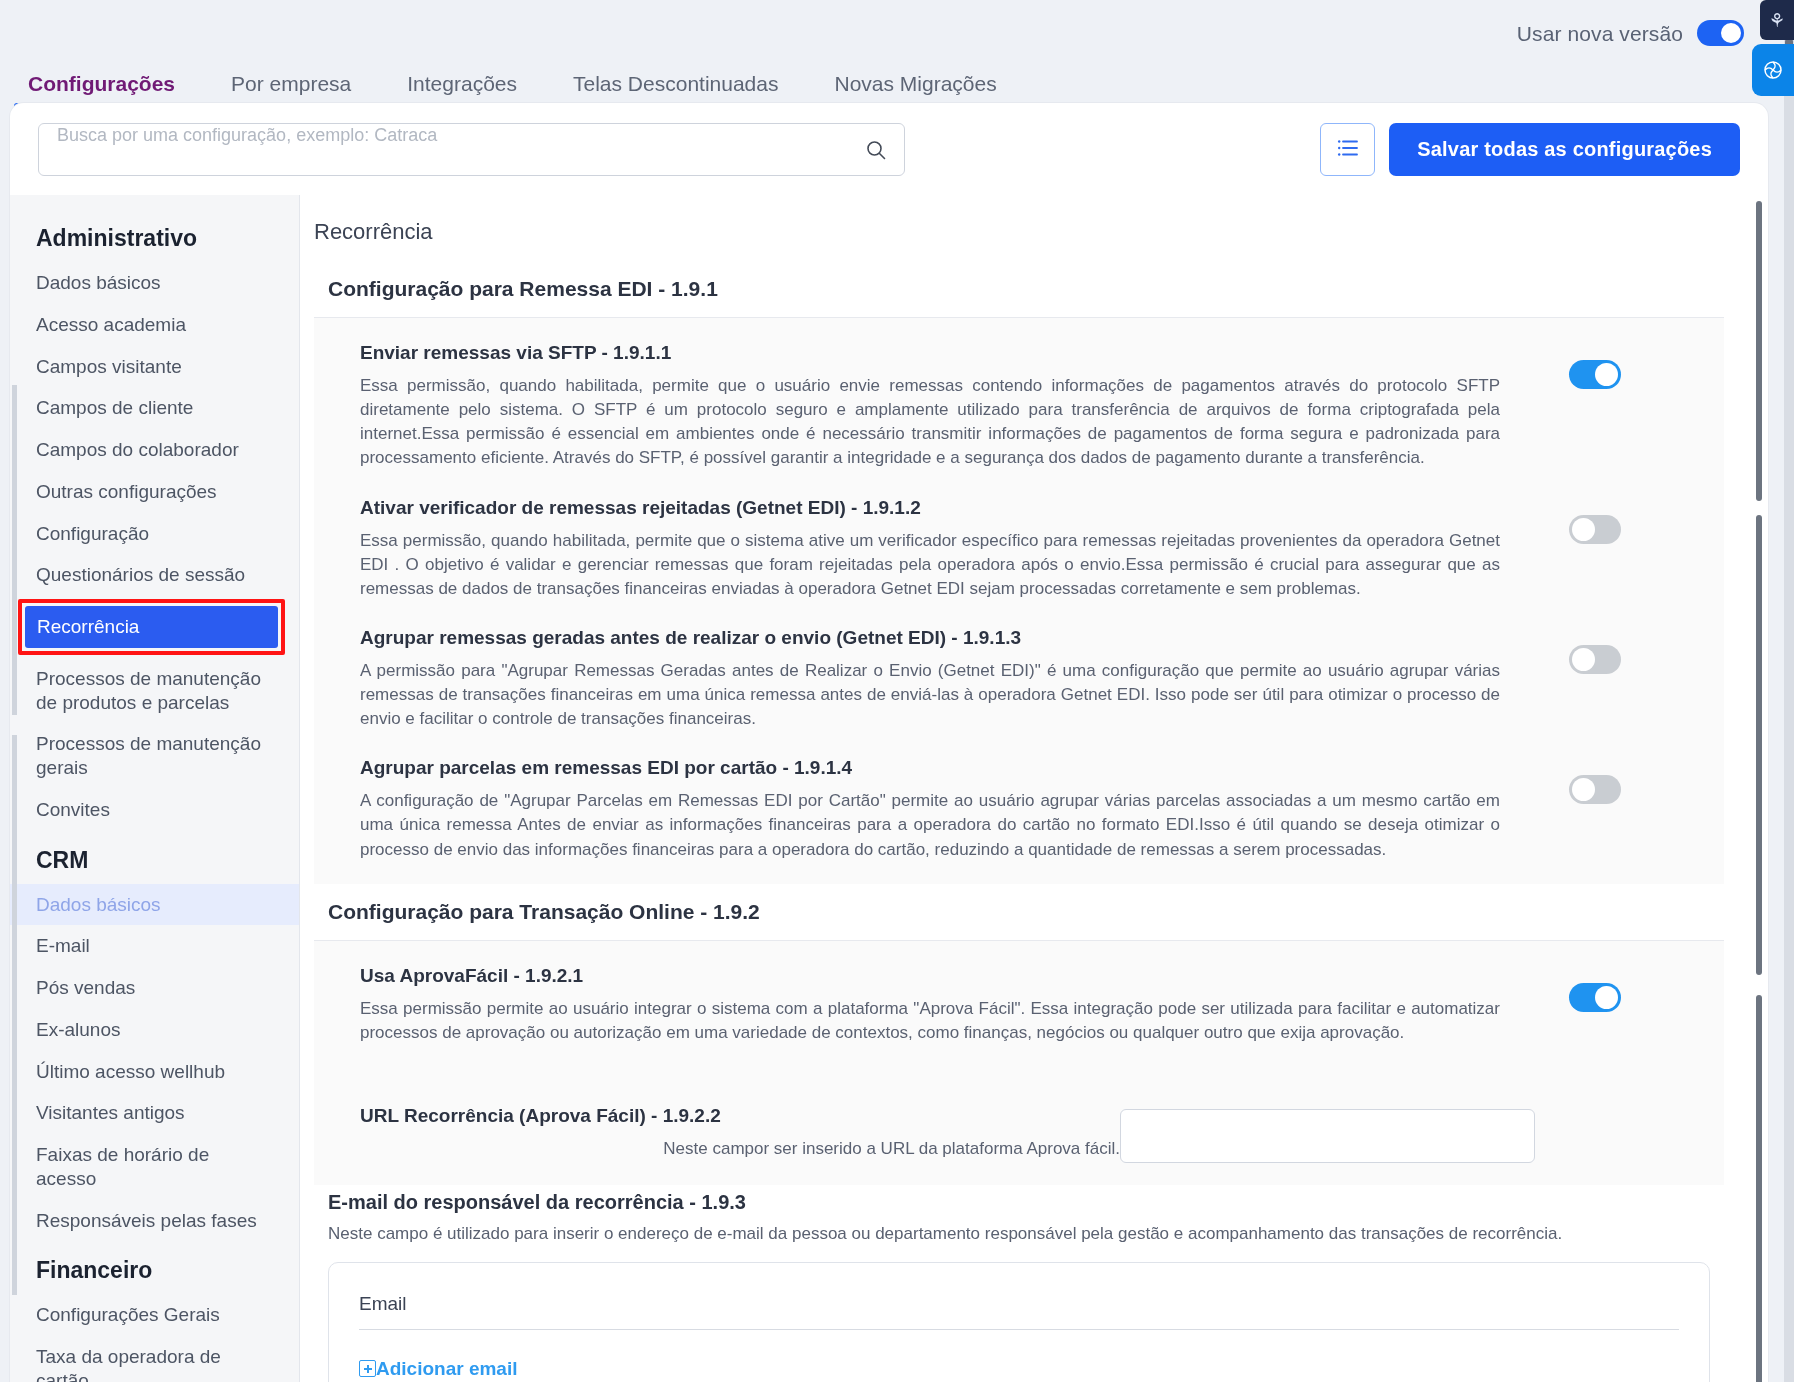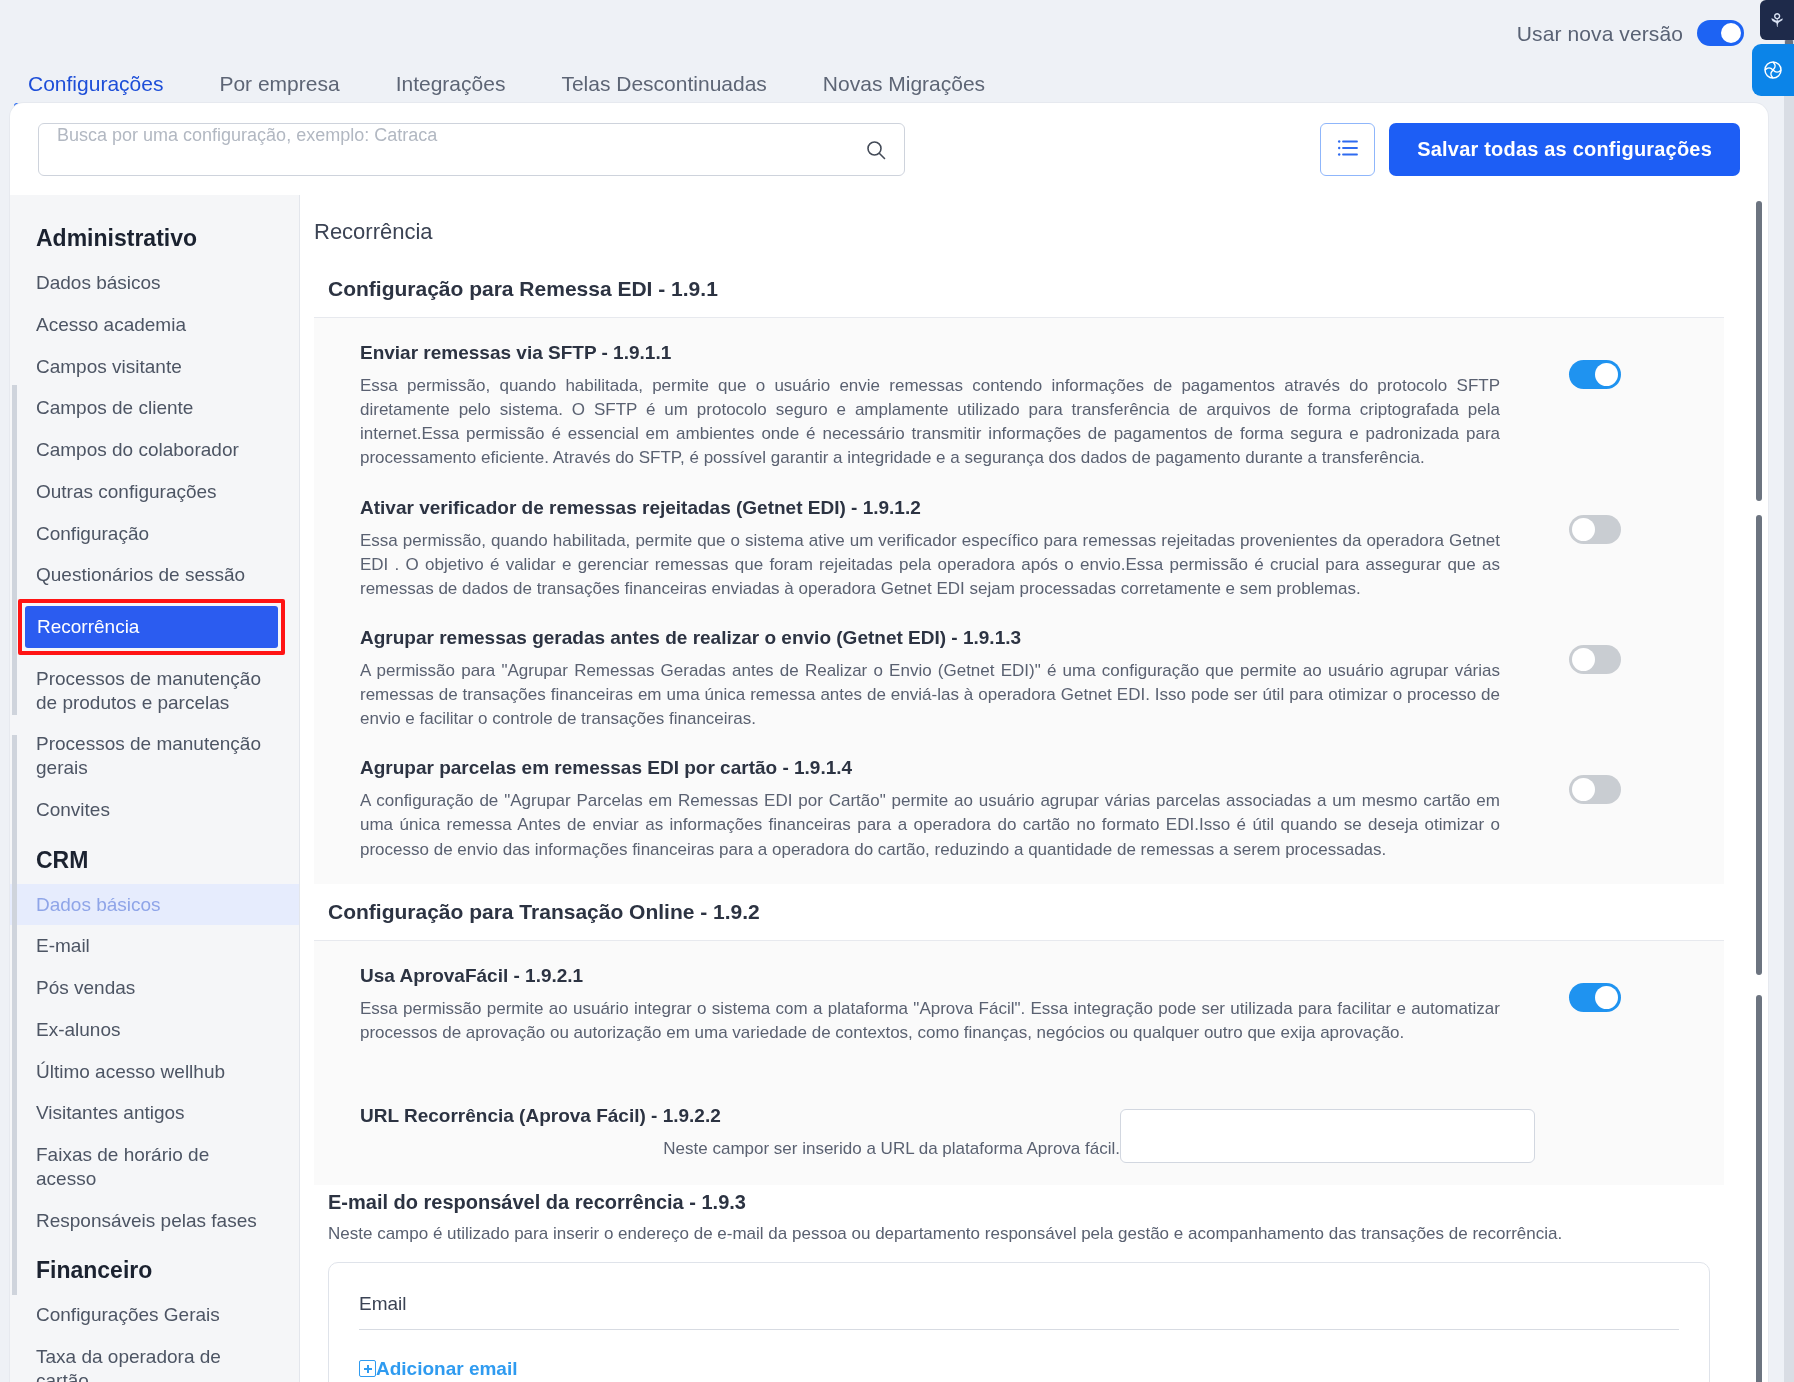--- a/index.html
+++ b/index.html
@@ -67,21 +67,21 @@
     position: absolute; left: 0; top: 56px;
     display: flex; align-items: flex-end; gap: 0;
     height: 52px;
   }
   .tab {
     position: relative;
     padding: 0 28px 14px 28px;
     font-size: 21px; color: #5d6575; cursor: pointer;
     line-height: 1;
   }
-  .tab.active { color: #1d4ed8; font-weight: normal; }
+  .tab.active { color: #701a75; font-weight: bold; }
   .tab.active::after {
     content: ""; position: absolute; left: 14px; right: 14px; bottom: 0;
     height: 5px; background: #1d63f3; border-radius: 3px 3px 0 0;
   }
 
   
   .card {
     position: absolute; left: 10px; top: 103px;
     width: 1758px; height: 1279px;
     background: #ffffff;

